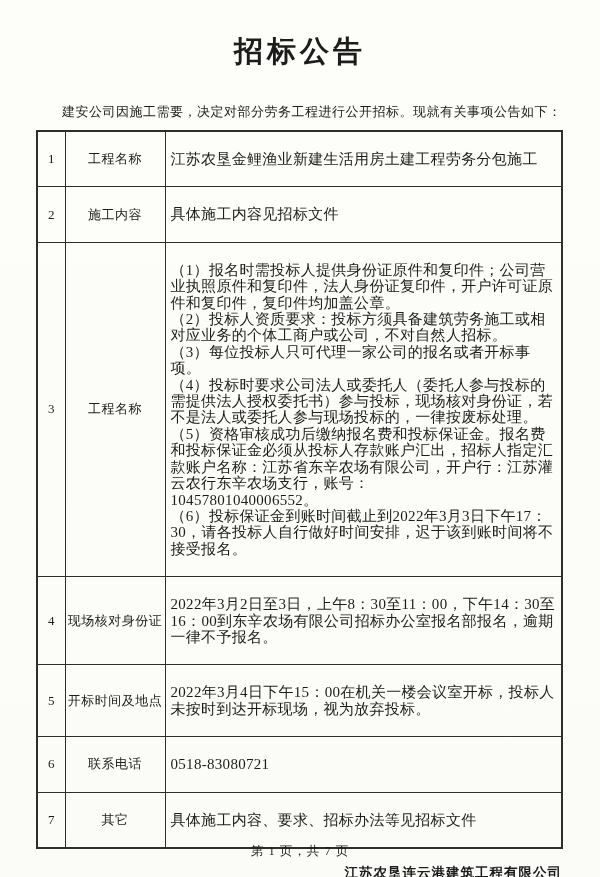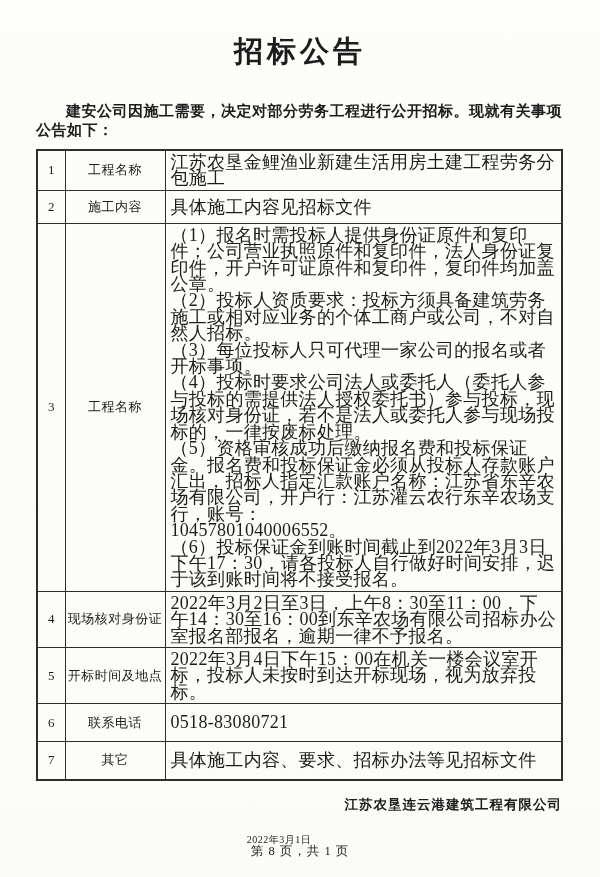--- a/index.html
+++ b/index.html
@@ -17,42 +17,42 @@
   }
   .doc-title {
     margin-top:32px;
     text-align:center;
     font-size:29px;
     font-weight:bold;
     letter-spacing:4px;
   }
   .intro {
     margin:30px 38px 0 36px;
-    font-size:15px;
-    font-weight:bold;
+    font-size:13px;
+    font-weight:normal;
     line-height:19px;
     text-indent:2em;
     letter-spacing:0.5px;
   }
   table.notice {
     margin:9px 0 0 36px;
     width:527px;
     border-collapse:collapse;
     border:2px solid #2e2e2e;
     table-layout:fixed;
   }
   table.notice td {
     border:1px solid #2e2e2e;
     vertical-align:middle;
   }
   td.c-num   { width:28px;  text-align:center; font-size:13px; }
   td.c-label { width:100px; text-align:center; font-size:13px; font-weight:normal; letter-spacing:0.5px; }
   td.c-content {
-    padding:3px 5px;
-    font-size:18px;
+    padding:19px 5px;
+    font-size:15px;
     line-height:16.4px;
     white-space:pre-line;
     letter-spacing:0.3px;
     margin-left:31px;
   }
   tr.r-small  { height:33px; }
   tr.r-big    { height:241px; }
   tr.r-mid    { height:43px; }
   tr.r-mid2   { height:41px; }
   tr.r-plain  { height:38px; }
@@ -129,15 +129,15 @@
         <td class="c-label">其它</td>
         <td class="c-content">具体施工内容、要求、招标办法等见招标文件</td>
       </tr>
     </tbody>
   </table>
 
   <div class="signature">江苏农垦连云港建筑工程有限公司</div>
 
   <div class="doc-date">2022年3月1日</div>
 
-  <div class="page-footer">第 8 页，共 1 页</div>
+  <div class="page-footer">第 1 页，共 7 页</div>
 
 </div>
 
 </body></html>

